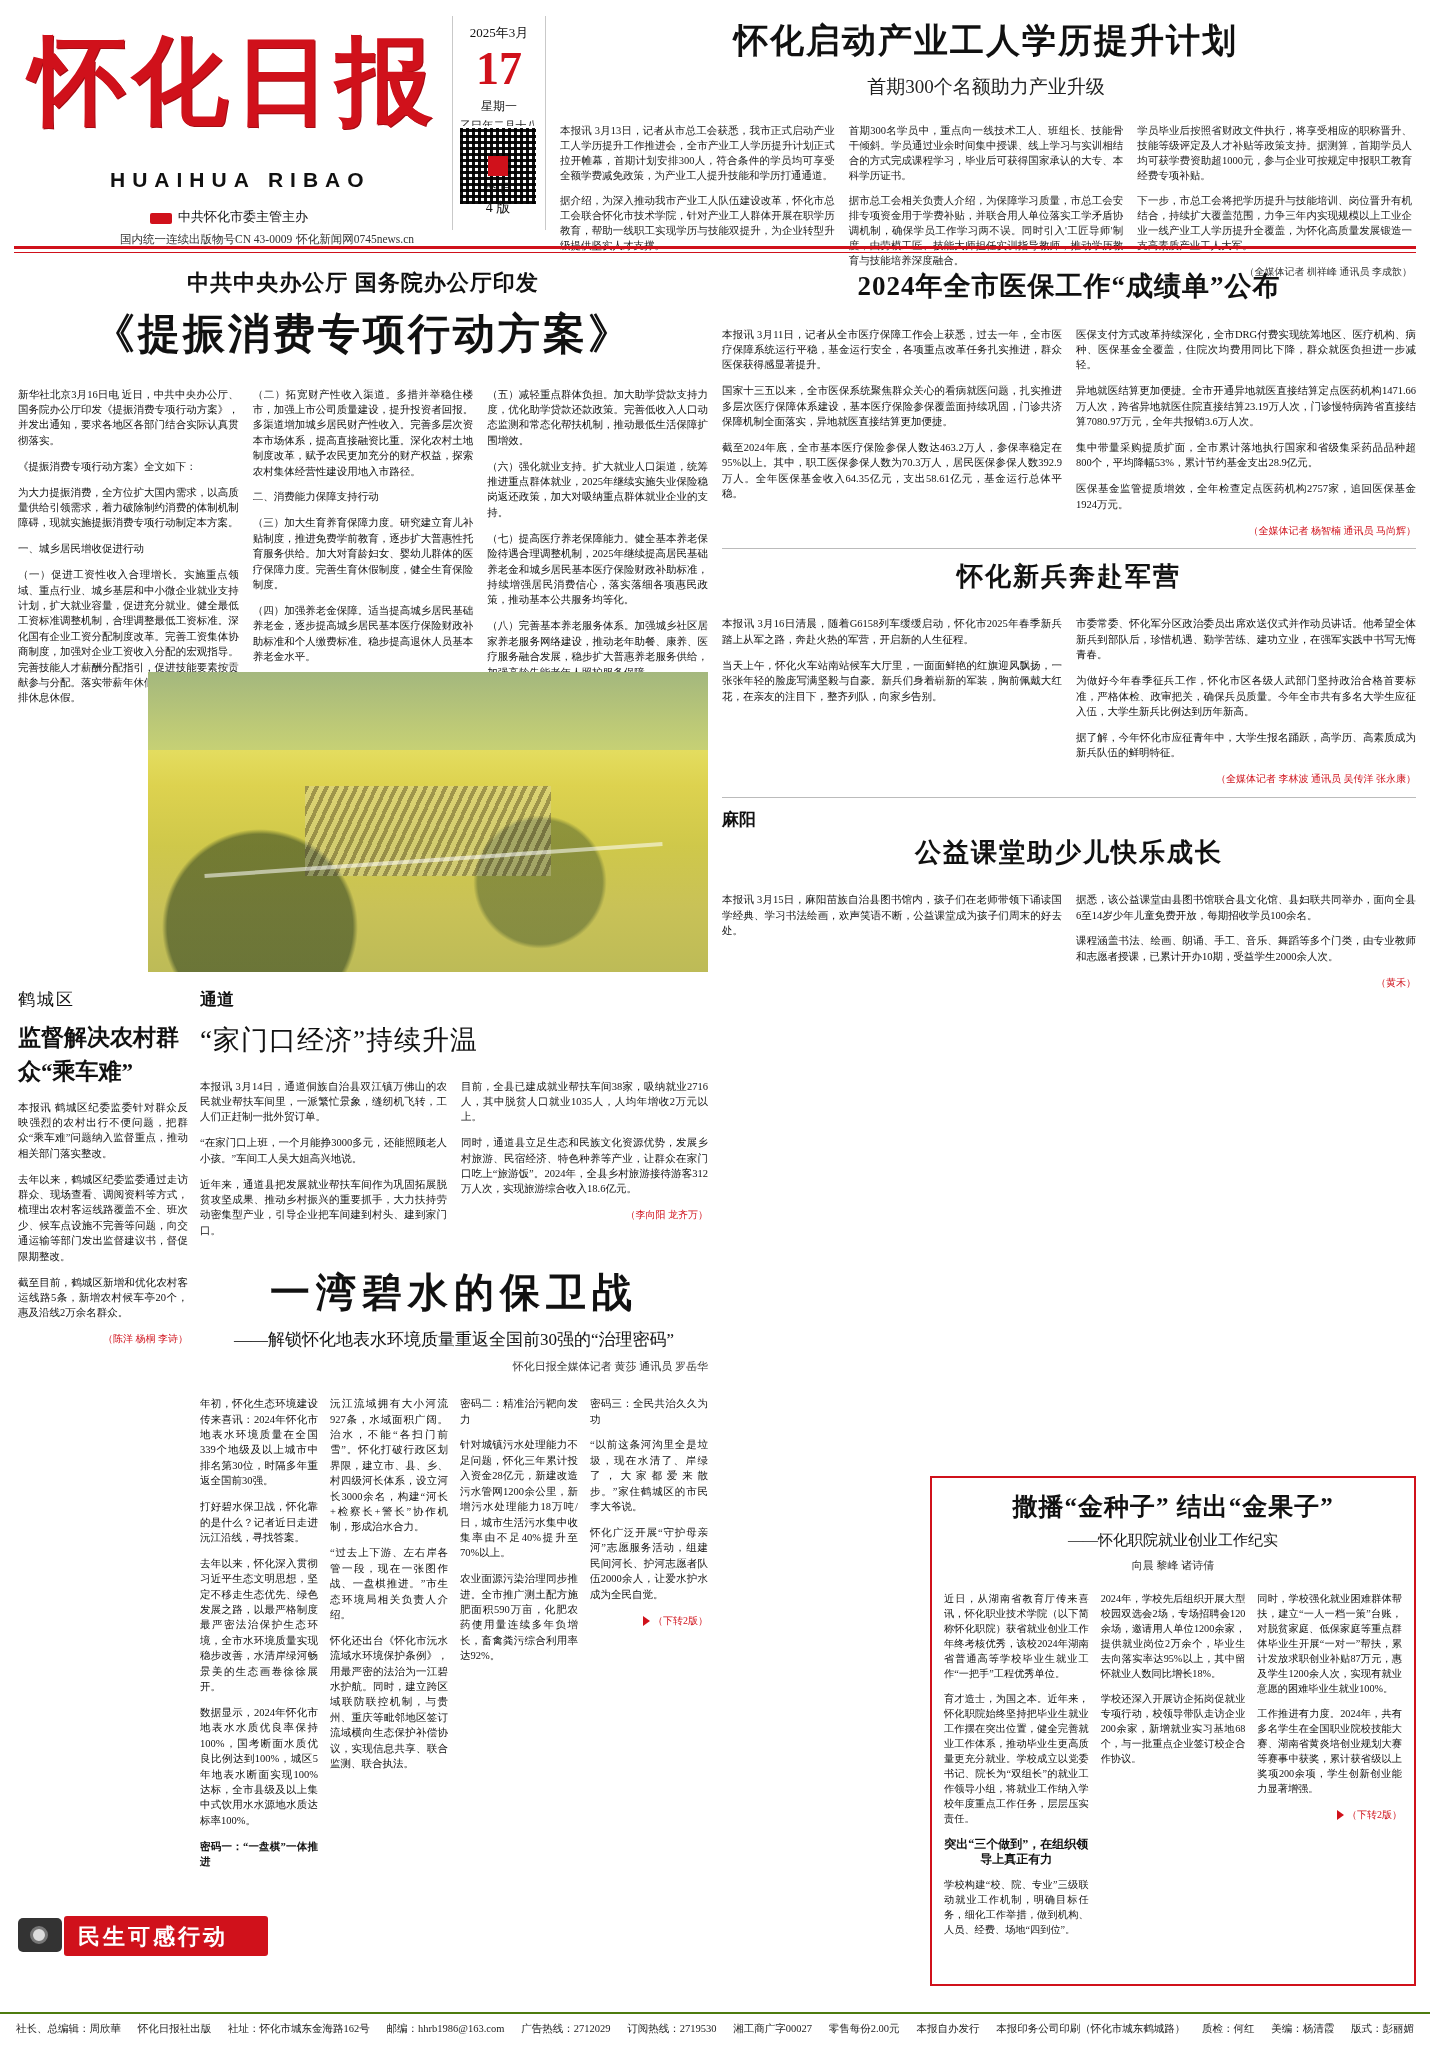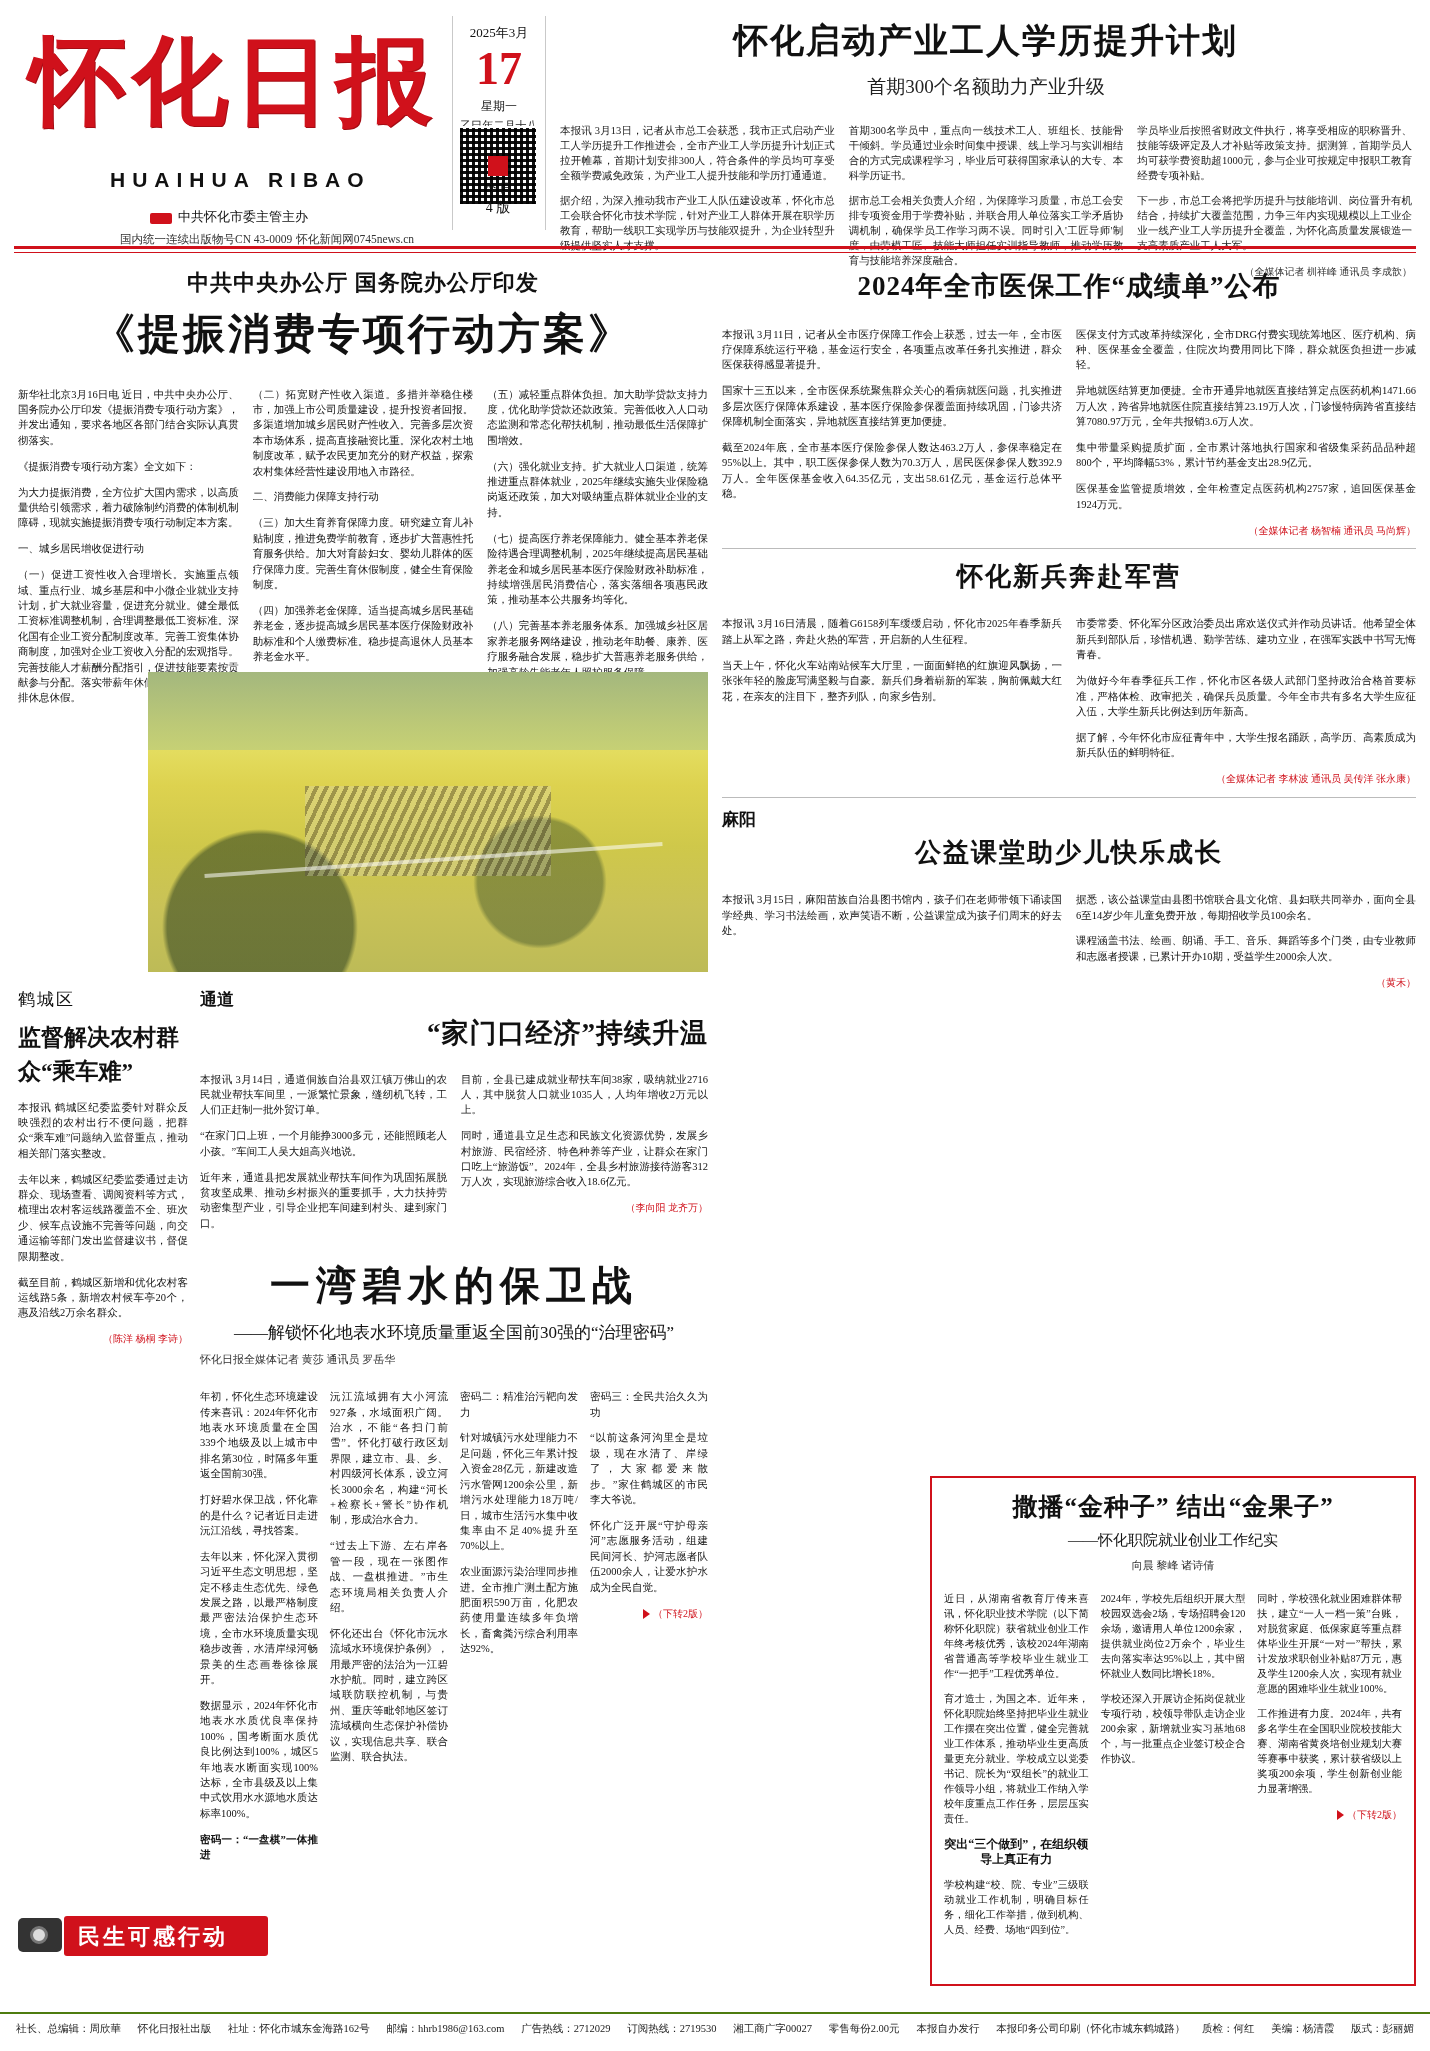--- a/index.html
+++ b/index.html
@@ -79,27 +79,27 @@
   .photo .cap .s{font-size:9.5px;color:#333;margin:8px 10px 0 10px;text-align:right;}
 
   
   .tonggu{position:absolute;left:18px;top:988px;width:170px;}
   .tg-tag{font-size:17px;font-weight:normal;color:#111;letter-spacing:2px;}
   .tg-h{font-size:23px;font-weight:bold;line-height:34px;margin-top:10px;}
   .tg-body{font-size:10.5px;line-height:15.4px;text-align:justify;margin-top:8px;}
 
   .midcol{position:absolute;left:200px;top:988px;width:508px;}
   .mid-label{font-size:17px;font-weight:bold;}
-  .mid-h{text-align:right;font-size:27px;font-weight:bold;letter-spacing:1px;margin-top:4px;}
+  .mid-h{text-align:left;font-size:27px;font-weight:normal;letter-spacing:1px;margin-top:11px;}
   .mid-body{display:flex;gap:14px;margin-top:10px;}
   .mid-body .c{flex:1;font-size:10.5px;line-height:15.4px;text-align:justify;}
 
   .bigh{text-align:center;font-size:40px;font-weight:bold;letter-spacing:6px;margin-top:16px;}
   .bigsub{text-align:center;font-size:17px;margin-top:8px;}
-  .bigby{text-align:left;font-size:11px;margin-top:8px;color:#333;}
+  .bigby{text-align:right;font-size:11px;margin-top:8px;color:#333;}
 
   .fourcol{display:flex;gap:12px;margin-top:12px;}
   .fourcol .c{flex:1;font-size:10.5px;line-height:15.4px;text-align:justify;}
 
   
   .redbox{position:absolute;left:930px;top:1476px;width:486px;height:510px;border:2px solid #d0111b;padding:10px 12px;box-sizing:border-box;}
   .redbox h3{margin:2px 0 0 0;text-align:center;font-size:25px;font-weight:bold;letter-spacing:1px;}
   .redbox .sub{text-align:center;font-size:15px;margin-top:8px;}
   .redbox .by{text-align:center;font-size:11px;margin-top:8px;color:#333;}
   .redbox .cols{display:flex;gap:12px;margin-top:8px;}

